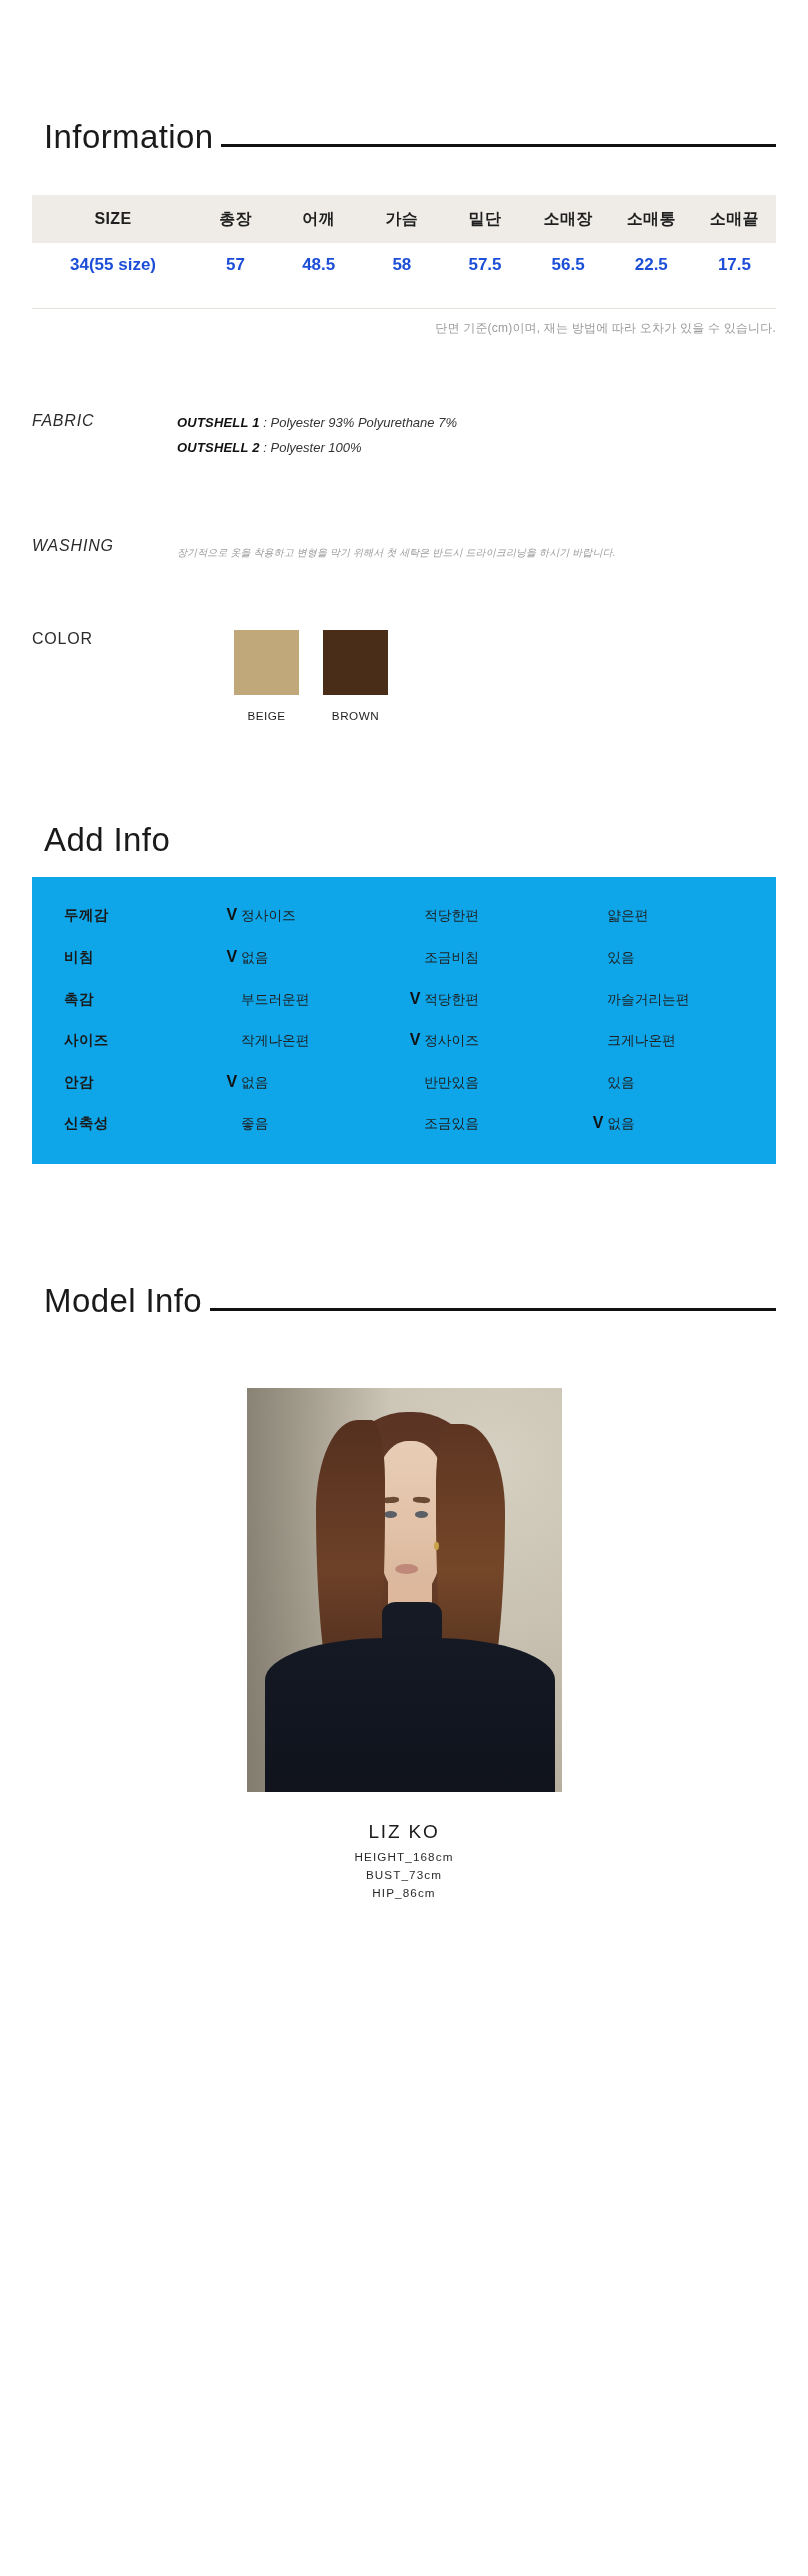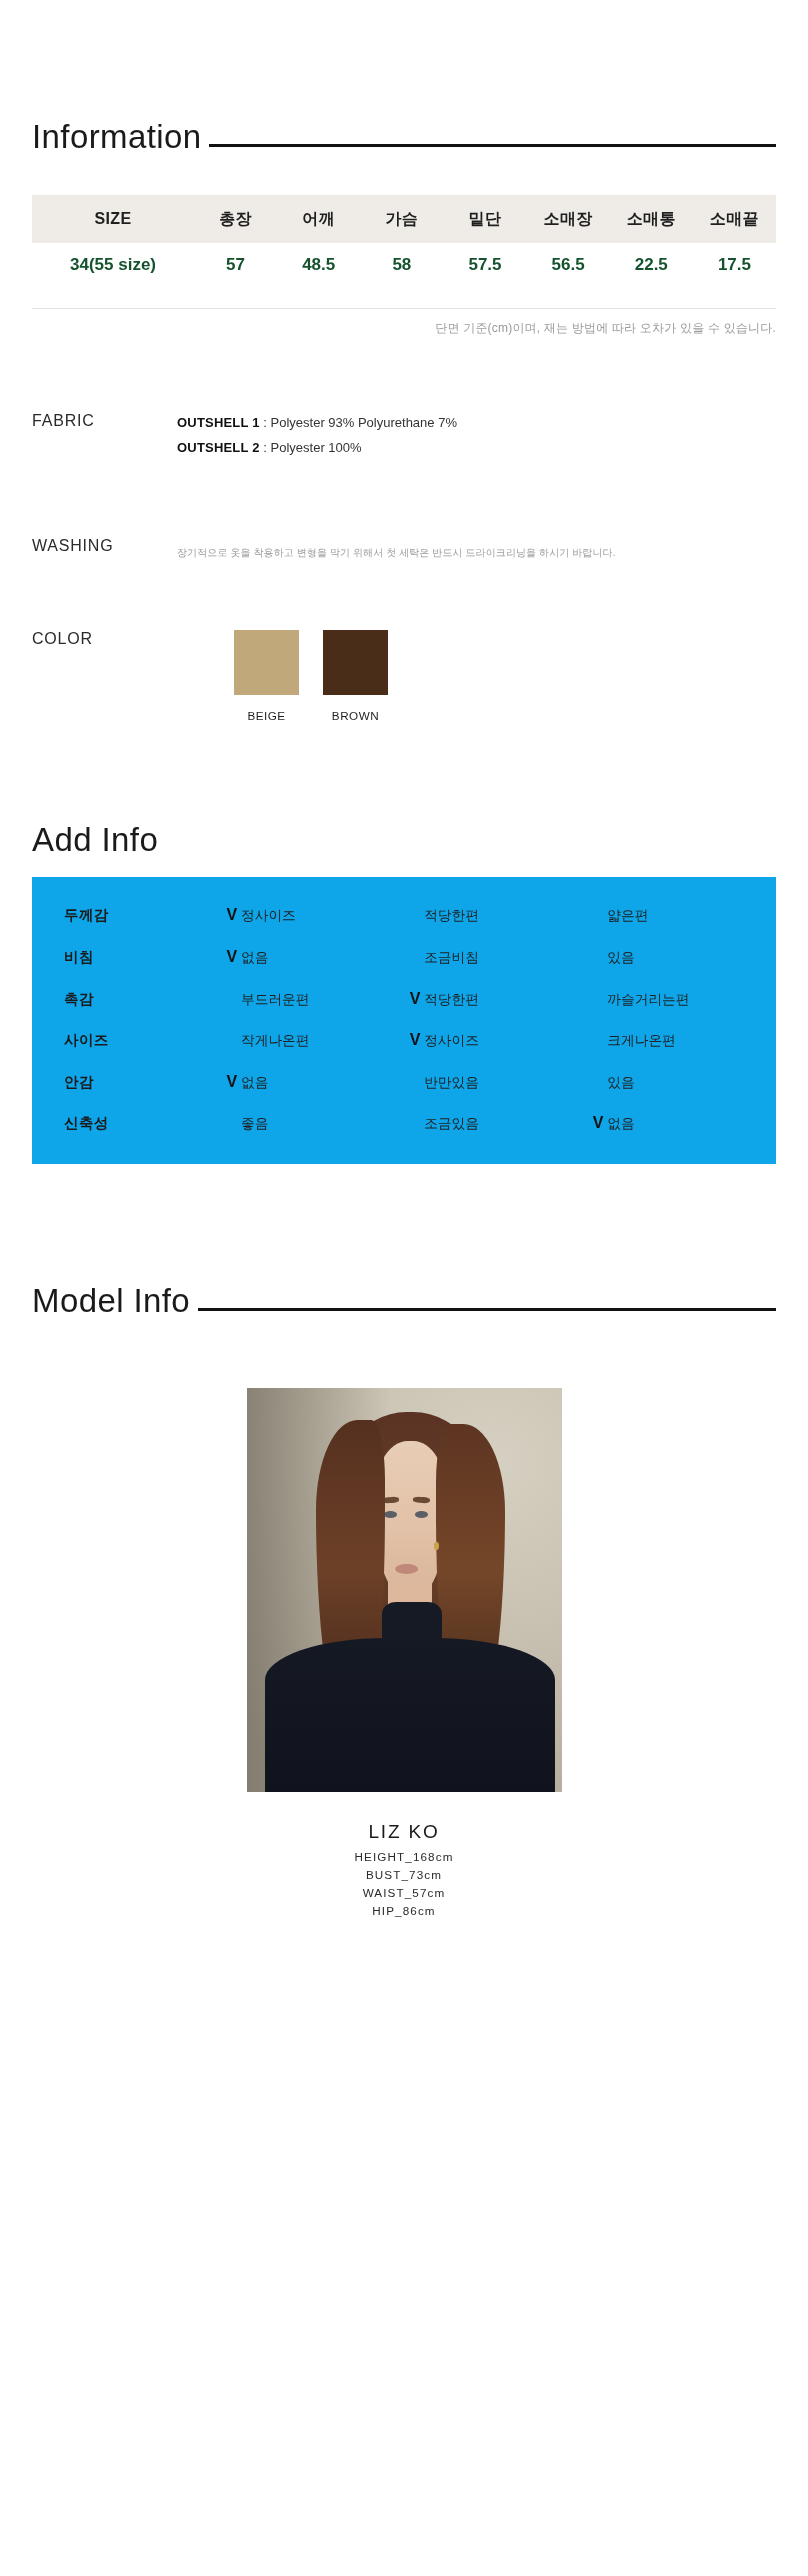--- a/index.html
+++ b/index.html
@@ -24,20 +24,21 @@
     gap: 0;
   }
   .section-head .title {
     font-size: 33px;
     font-weight: 400;
     letter-spacing: 0.4px;
     color: #1a1a1a;
     line-height: 1;
     white-space: nowrap;
     font-family: "Liberation Sans", sans-serif;
+    margin-left: 12px;
   }
   .section-head .rule {
     flex: 1 1 auto;
     height: 3.2px;
     background: #111111;
     margin-bottom: 5.7px;
     margin-left: 8px;
   }
 
   
@@ -53,21 +54,21 @@
     font-weight: 700;
     color: #1f1f1f;
     padding: 13.7px 0;
     text-align: center;
     letter-spacing: 0.4px;
   }
   .size-table thead th.col-label { width: 162px; }
   .size-table tbody td {
     font-size: 17px;
     font-weight: 700;
-    color: #14532d;
+    color: #1d4ed8;
     padding: 12px 0;
     text-align: center;
   }
   .size-table tbody td.col-label {
     font-size: 17px;
     font-weight: 700;
   }
   .size-note-rule {
     width: 744px;
     margin: 6.5px auto 0;
@@ -78,21 +79,21 @@
     width: 744px;
     margin: 0 auto;
     padding-top: 11.3px;
     text-align: right;
     font-size: 12px;
     color: #9a9a9a;
     letter-spacing: 0.2px;
   }
 
   
-  .kv-block { padding: 0 32px; display: flex; align-items: flex-start; }
+  .kv-block { padding: 0 32px; display: flex; align-items: flex-start; font-style: italic; }
   .kv-key {
     width: 145px;
     flex: 0 0 145px;
     font-size: 16px;
     letter-spacing: 0.8px;
     color: #2a2a2a;
     padding-top: 0.8px;
   }
   .kv-val { flex: 1 1 auto; }
   .kv-line { font-size: 13px; color: #333333; line-height: 1.9; }
@@ -399,18 +400,17 @@
       <div class="mp-earring"></div>
       <div class="mp-turtle"></div>
       <div class="mp-body"></div>
     </div>
   </div>
 
   <div class="model-name">LIZ KO</div>
   <div class="model-specs">
     <div>HEIGHT_168cm</div>
     <div>BUST_73cm</div>
-    <div>WAIST_57cm</div>
     <div>HIP_86cm</div>
   </div>
 
 </div>
 
 
 </body></html>

